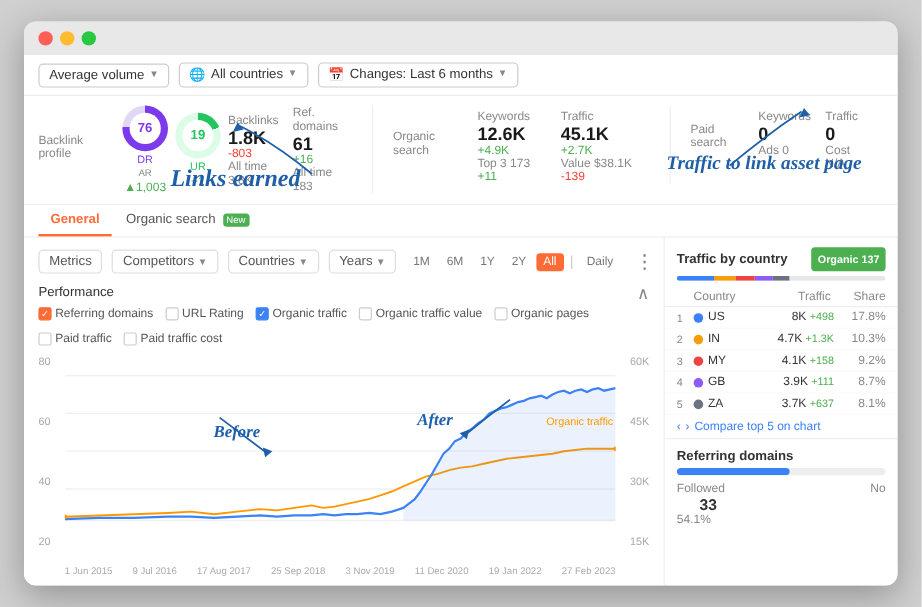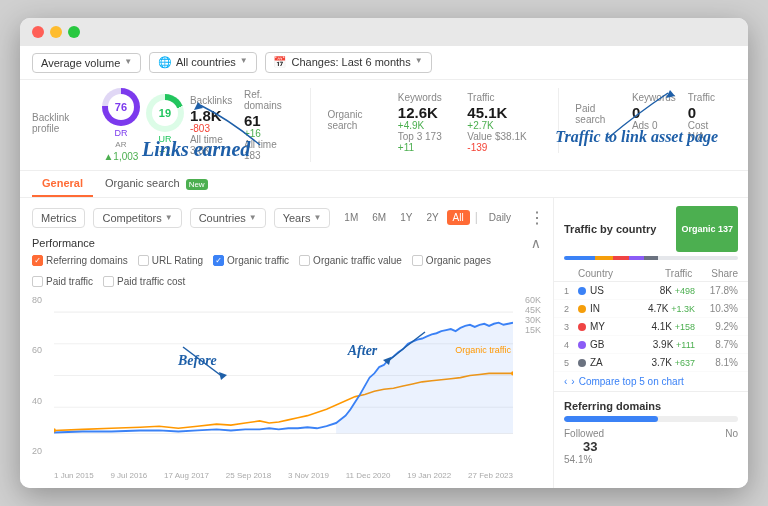--- a/index.html
+++ b/index.html
@@ -219,21 +219,21 @@
       justify-content: space-between;
       padding: 8px 10px 4px;
       font-size: 11px;
       font-weight: 600;
       color: #333;
     }
     .organic-badge {
       background: #4caf50;
       color: #fff;
       font-size: 9px;
-      padding: 18px 5px;
+      padding: 5px 5px;
       border-radius: 3px;
     }
     .country-color-bar {
       height: 4px;
       display: flex;
       margin: 0 10px 6px;
       border-radius: 2px;
       overflow: hidden;
     }
     .table-header-row {
@@ -466,21 +466,21 @@
 
           <div class="chart-container">
 
             <div style="position:absolute;left:0;top:0;bottom:20px;display:flex;flex-direction:column;justify-content:space-between;width:20px;font-size:9px;color:#aaa;padding:4px 0;">
               <span>80</span>
               <span>60</span>
               <span>40</span>
               <span>20</span>
             </div>
 
-            <div style="position:absolute;right:0;top:0;bottom:20px;display:flex;flex-direction:column;justify-content:flex-start;width:28px;font-size:9px;color:#aaa;padding:4px 0;text-align:right;margin-left:18px;">
+            <div style="position:absolute;right:0;top:0;bottom:20px;display:flex;flex-direction:column;justify-content:space-between;width:28px;font-size:9px;color:#aaa;padding:4px 0;text-align:right;margin-left:18px;">
               <span>60K</span>
               <span>45K</span>
               <span>30K</span>
               <span>15K</span>
             </div>
 
             <svg class="chart-svg" viewBox="0 0 480 160" preserveAspectRatio="none" style="padding:0 28px 20px 22px;position:absolute;top:0;left:0;right:0;bottom:0;width:100%;height:100%;">
 
               <line x1="0" y1="20" x2="480" y2="20" stroke="#f0f0f0" stroke-width="1"></line>
               <line x1="0" y1="50" x2="480" y2="50" stroke="#f0f0f0" stroke-width="1"></line>

